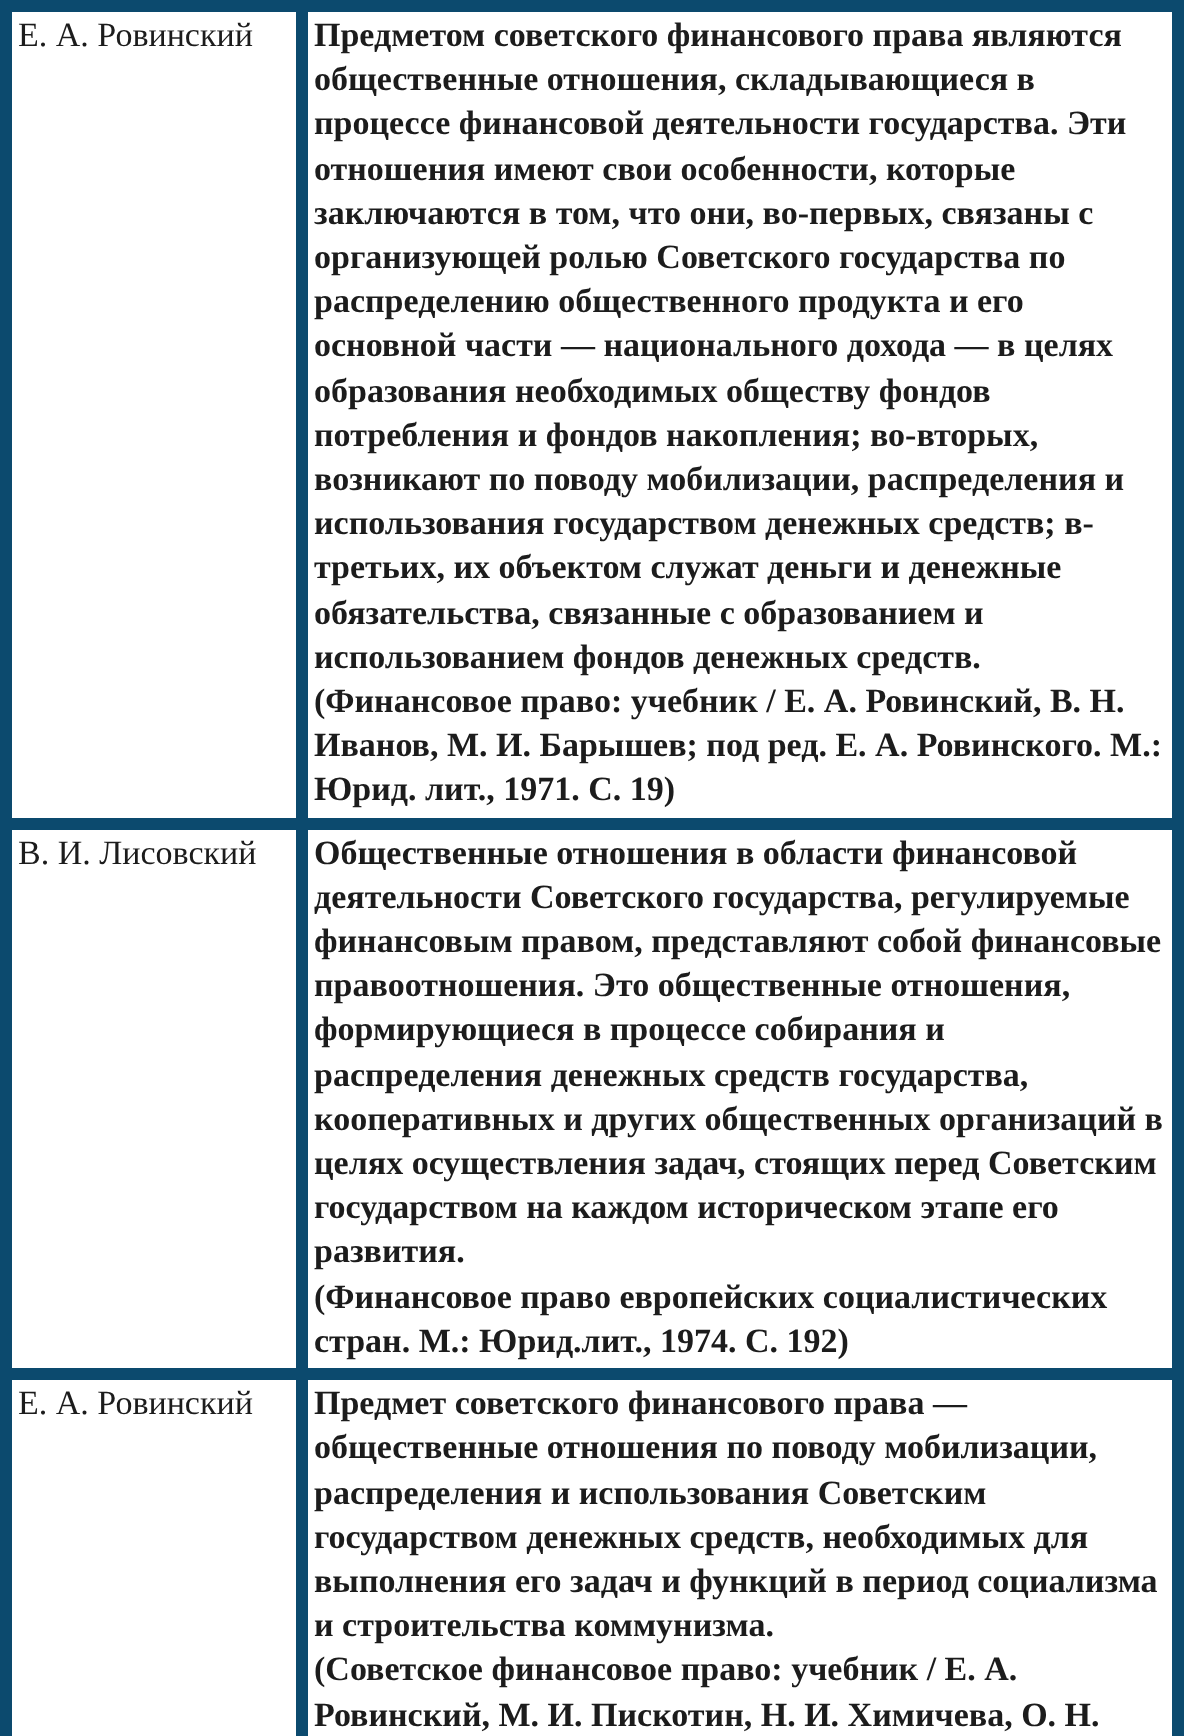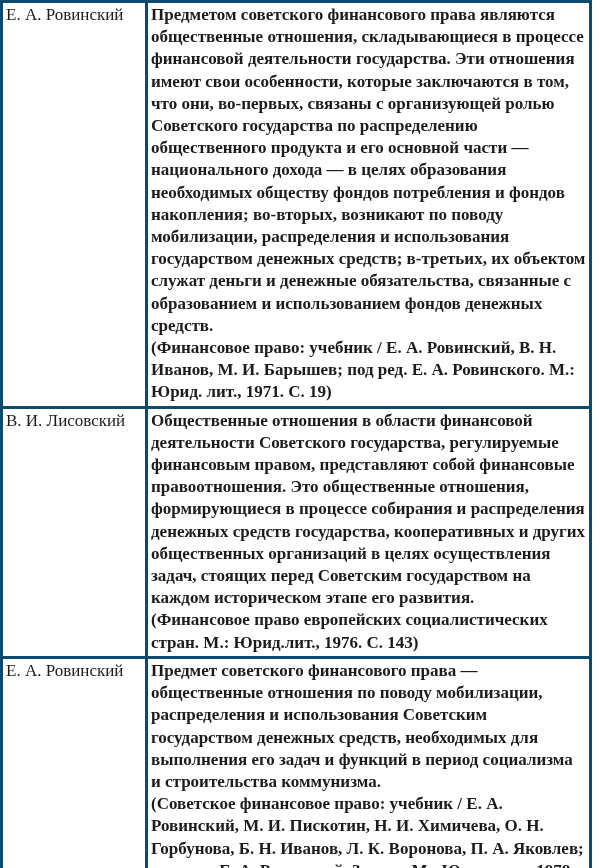--- a/index.html
+++ b/index.html
@@ -15,21 +15,21 @@
     border-collapse: collapse;
     table-layout: fixed;
     width: 592px;
     height: 866px;
     margin: 0;
     color: #1c1c1c;
     font-size: 17px;
     line-height: 22.2px;
   }
   table.quotes-table td {
-    border: 3px solid #0c4a6e;
+    border: 6px solid #0c4a6e;
     vertical-align: top;
     padding: 1px 3px 2px 3px;
     overflow: hidden;
   }
   td.author-cell {
     width: 136px;
     white-space: nowrap;
   }
   td.quote-cell {
     width: auto;
@@ -55,21 +55,21 @@
         <div class="quote-text" style="display:block">Предметом советского финансового права являются общественные отношения, складывающиеся в процессе финансовой деятельности государства. Эти отношения имеют свои особенности, которые заключаются в том, что они, во-первых, связаны с организующей ролью Советского государства по распределению общественного продукта и его основной части — национального дохода — в целях образования необходимых обществу фондов потребления и фондов накопления; во-вторых, возникают по поводу мобилизации, распределения и использования государством денежных средств; в-третьих, их объектом служат деньги и денежные обязательства, связанные с образованием и использованием фондов денежных средств.</div>
         <div class="citation-text" style="display:block">(Финансовое право: учебник / Е. А. Ровинский, В. Н. Иванов, М. И. Барышев; под ред. Е. А. Ровинского. М.: Юрид. лит., 1971. С. 19)</div>
       </td>
     </tr>
     <tr class="row-2">
       <td class="author-cell">
         <span>В. И. Лисовский</span>
       </td>
       <td class="quote-cell">
         <div class="quote-text" style="display:block">Общественные отношения в области финансовой деятельности Советского государства, регулируемые финансовым правом, представляют собой финансовые правоотношения. Это общественные отношения, формирующиеся в процессе собирания и распределения денежных средств государства, кооперативных и других общественных организаций в целях осуществления задач, стоящих перед Советским государством на каждом историческом этапе его развития.</div>
-        <div class="citation-text" style="display:block">(Финансовое право европейских социалистических стран. М.: Юрид.лит., 1976. С. 143)</div>
+        <div class="citation-text" style="display:block">(Финансовое право европейских социалистических стран. М.: Юрид.лит., 1974. С. 192)</div>
       </td>
     </tr>
     <tr class="row-3">
       <td class="author-cell">
         <span>Е. А. Ровинский</span>
       </td>
       <td class="quote-cell">
         <div class="quote-text" style="display:block">Предмет советского финансового права — общественные отношения по поводу мобилизации, распределения и использования Советским государством денежных средств, необходимых для выполнения его задач и функций в период социализма и строительства коммунизма.</div>
         <div class="citation-text" style="display:block">(Советское финансовое право: учебник / Е. А. Ровинский, М. И. Пискотин, Н. И. Химичева, О. Н. Горбунова, Б. Н. Иванов, Л. К. Воронова, П. А. Яковлев; отв. ред. Е. А. Ровинский. 3-е изд. М.: Юрид. лит., 1978. С. 20)</div>
       </td>

